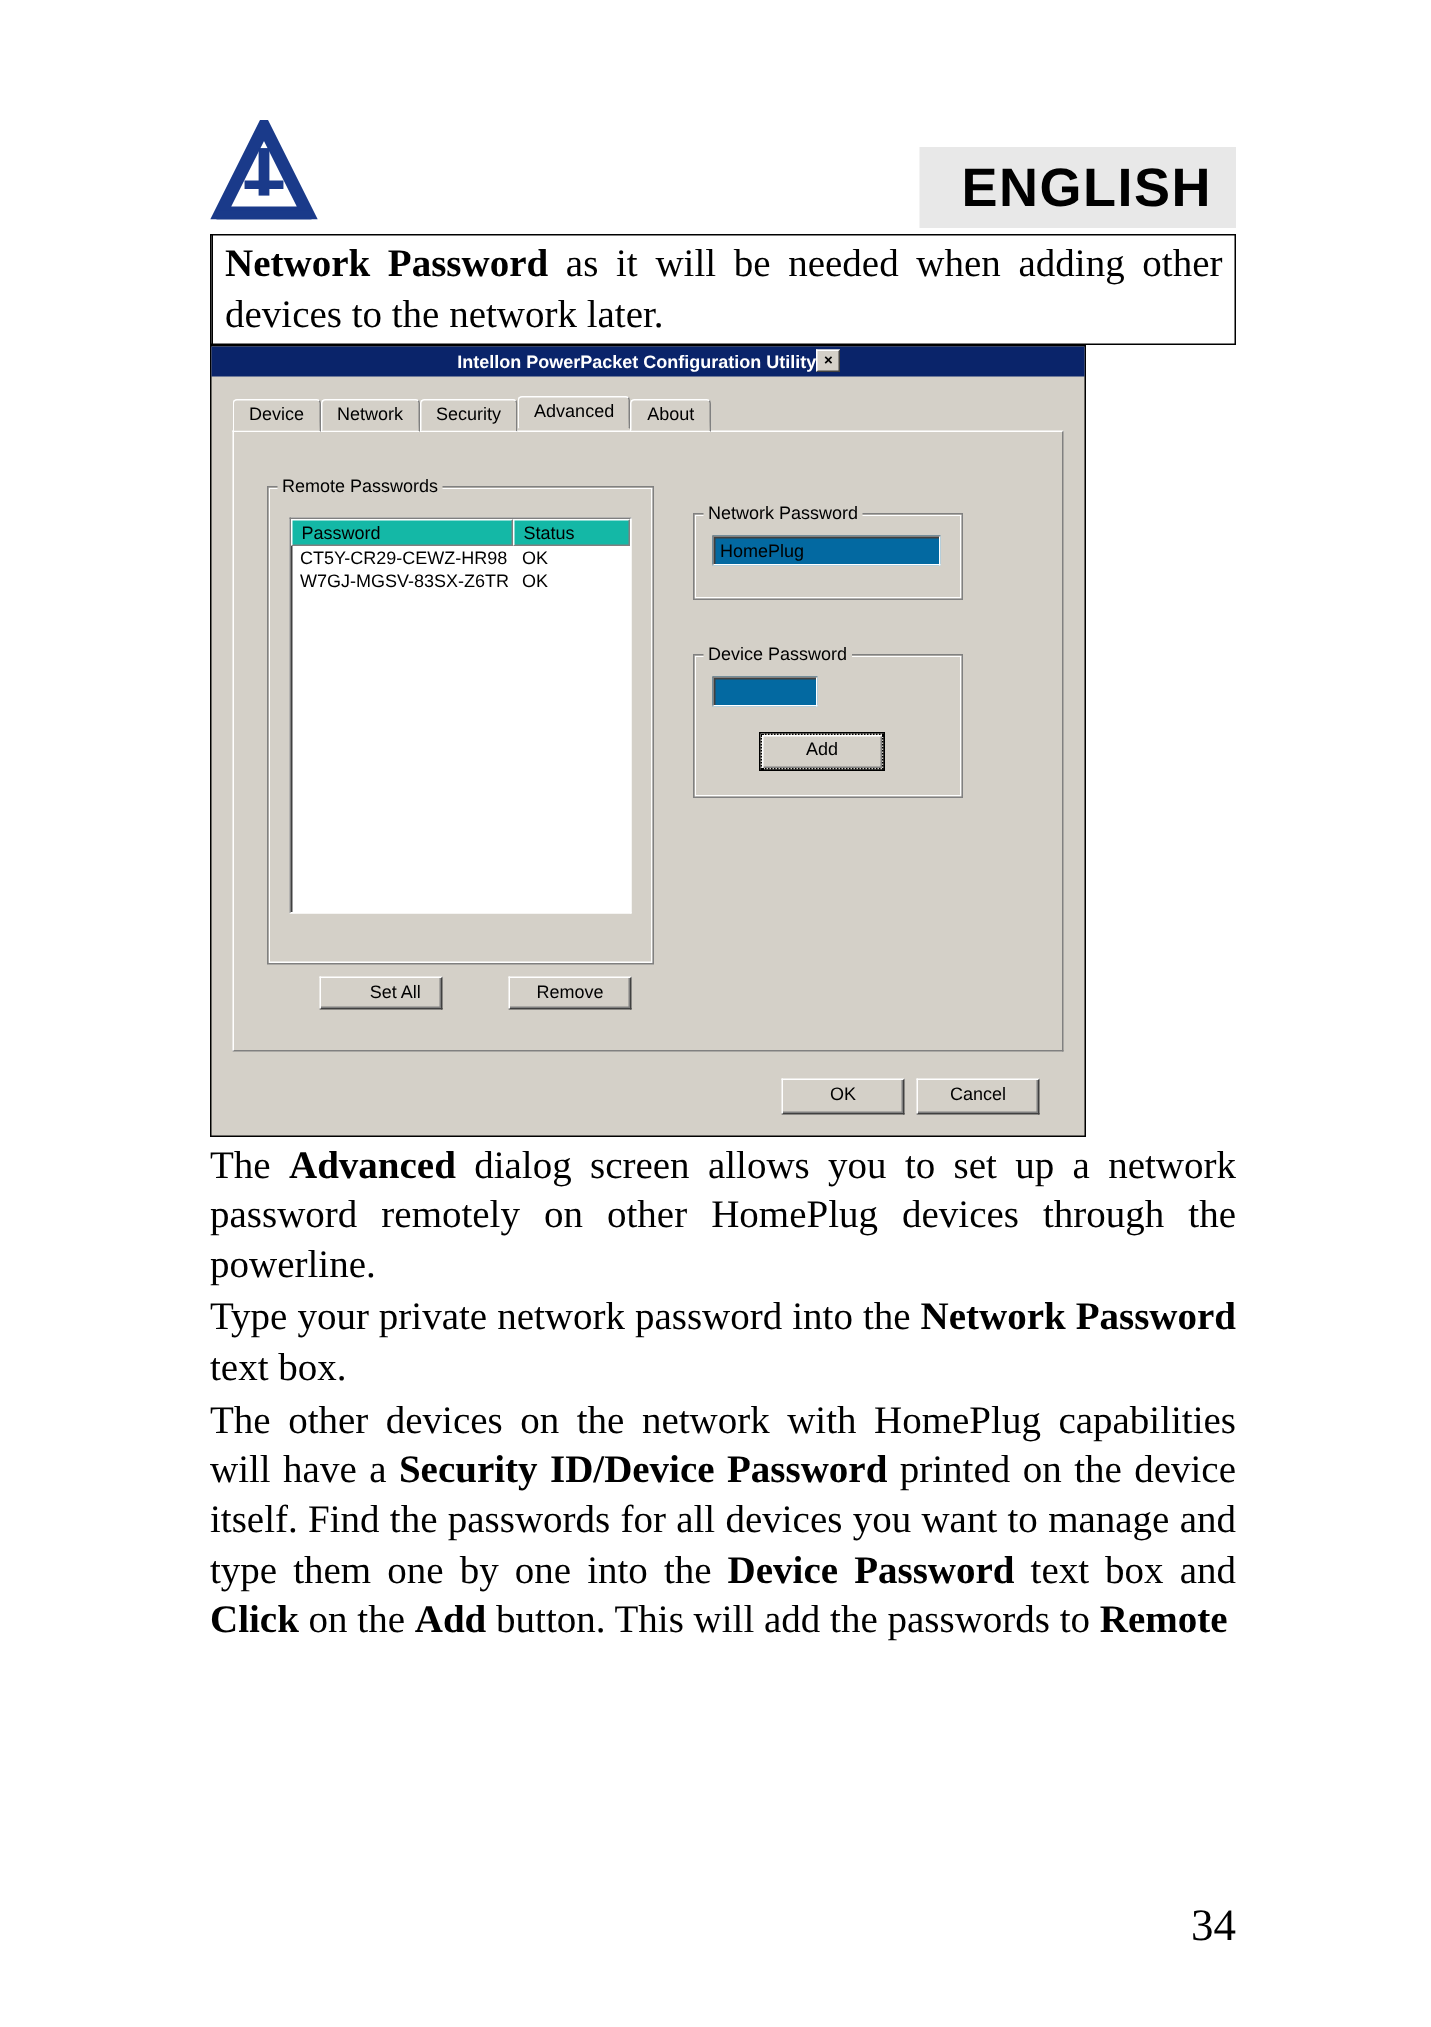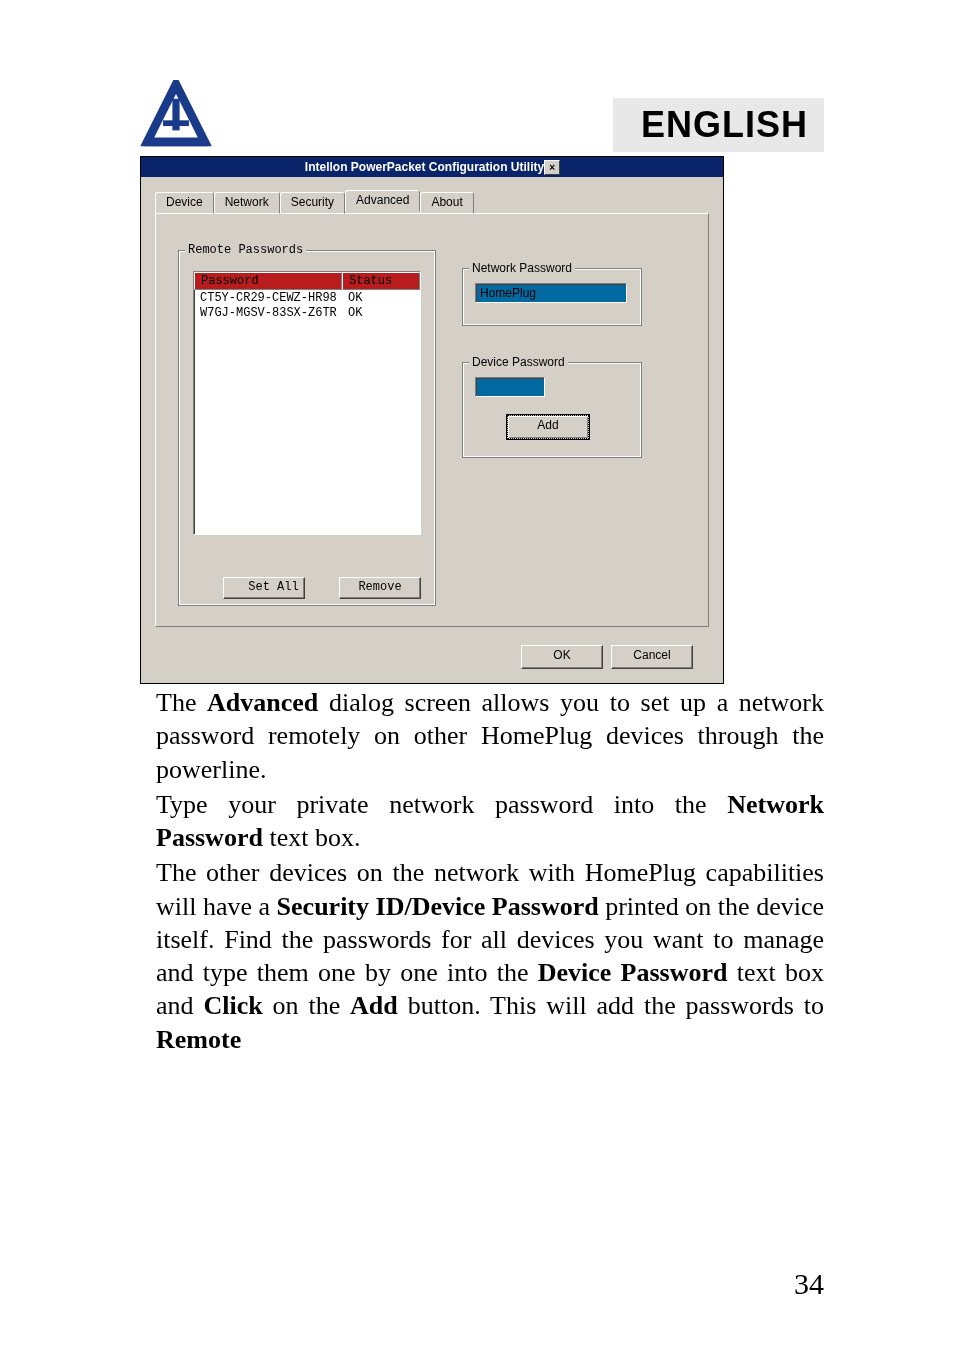--- a/index.html
+++ b/index.html
@@ -122,22 +122,21 @@
       top: -8px;
       left: 6px;
       background: #d4d0c8;
       padding: 0 3px;
       font-size: 12px;
     }
     .remote-passwords {
       left: 22px;
       top: 36px;
       width: 258px;
-      height: 356px;
-      font-family: Liberation Mono, monospace;
+      height: 319px;
     }
     .network-password-box {
       left: 306px;
       top: 54px;
       width: 180px;
       height: 58px;
     }
     .device-password-box {
       left: 306px;
       top: 148px;
@@ -151,21 +150,21 @@
       width: 228px;
       height: 264px;
       background: #fff;
       border: 1px solid #808080;
       border-right-color: #fff;
       border-bottom-color: #fff;
       box-shadow: inset 1px 1px 0 #404040;
     }
     .listbox-header {
       display: flex;
-      background: #b91c1c;
+      background: #14b8a6;
       font-size: 12px;
       height: 18px;
     }
     .listbox-header > div {
       border: 1px solid #fff;
       border-right-color: #808080;
       border-bottom-color: #808080;
       padding: 1px 6px;
     }
     .list-col-pwd { width: 148px; }
@@ -182,21 +181,21 @@
       background: #d4d0c8;
       border: 1px solid #fff;
       border-right-color: #404040;
       border-bottom-color: #404040;
       box-shadow: inset -1px -1px 0 #808080;
       font-size: 12px;
       padding: 2px 0;
       text-align: center;
       cursor: default;
     }
-    .btn-setall { left: 44px; top: 326px; width: 82px; height: 22px; padding-left: 19px; }
+    .btn-setall { left: 34px; top: 326px; width: 82px; height: 22px; padding-left: 19px; }
     .btn-remove { left: 160px; top: 326px; width: 82px; height: 22px; }
     .textbox {
       position: absolute;
       background: #0369a1;
       border: 1px solid #808080;
       border-right-color: #fff;
       border-bottom-color: #fff;
       box-shadow: inset 1px 1px 0 #404040;
       padding: 2px 4px;
       font-size: 12px;
@@ -223,21 +222,20 @@
     .dialog-bottom .win-btn {
       position: static;
       width: 82px;
       height: 24px;
     }
     .body-text {
       font-size: 26px;
       line-height: 1.28;
       text-align: justify;
       margin-top: 2px;
-      margin-left: 16px;
     }
     .body-text b { font-weight: bold; }
     .page-number {
       position: absolute;
       bottom: 50px;
       right: 130px;
       font-size: 30px;
       font-family: "Times New Roman", serif;
     }
   </style>
@@ -250,20 +248,30 @@
       <svg viewBox="0 0 100 100">
         <path d="M50 6 L90 86 L10 86 Z" fill="none" stroke="#1a3a8a" stroke-width="12"></path>
         <line x1="50" y1="26" x2="50" y2="70" stroke="#1a3a8a" stroke-width="10"></line>
         <line x1="32" y1="60" x2="68" y2="60" stroke="#1a3a8a" stroke-width="8"></line>
         <rect x="6" y="84" width="88" height="8" fill="#1a3a8a"></rect>
       </svg>
     </div>
     <div class="english-label">ENGLISH</div>
   </div>
 
+  <table style="border-collapse:collapse;width:100%;border:1px solid #000;">
+    <tbody>
+        <tr>
+      <td style="border:1px solid #000;width:0px;padding:0;"></td>
+      <td style="border:1px solid #000;padding:2px 8px;font-size:26px;line-height:1.3;text-align:justify;">
+        <b>Network Password</b><span> as it will be needed when adding other devices to the network later.</span>
+      </td>
+    </tr>
+  </tbody>
+    </table>
 
 
   <div class="screenshot">
     <div class="titlebar">
       <span>Intellon PowerPacket Configuration Utility</span>
       <span class="close-btn">×</span>
     </div>
     <div class="client-area">
       <div class="tabs">
         <div class="tab">Device</div>

